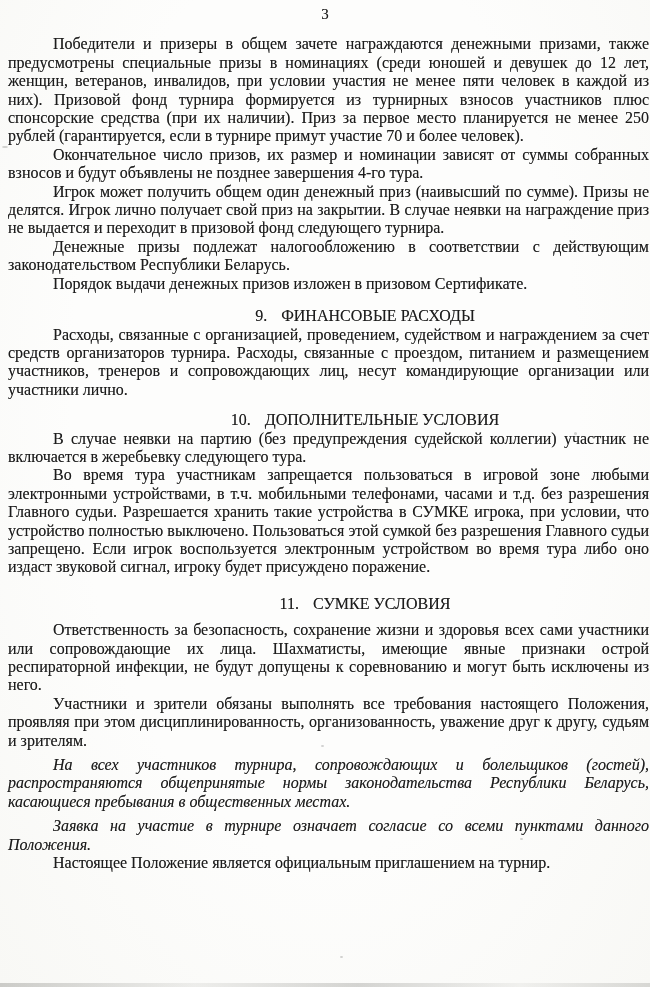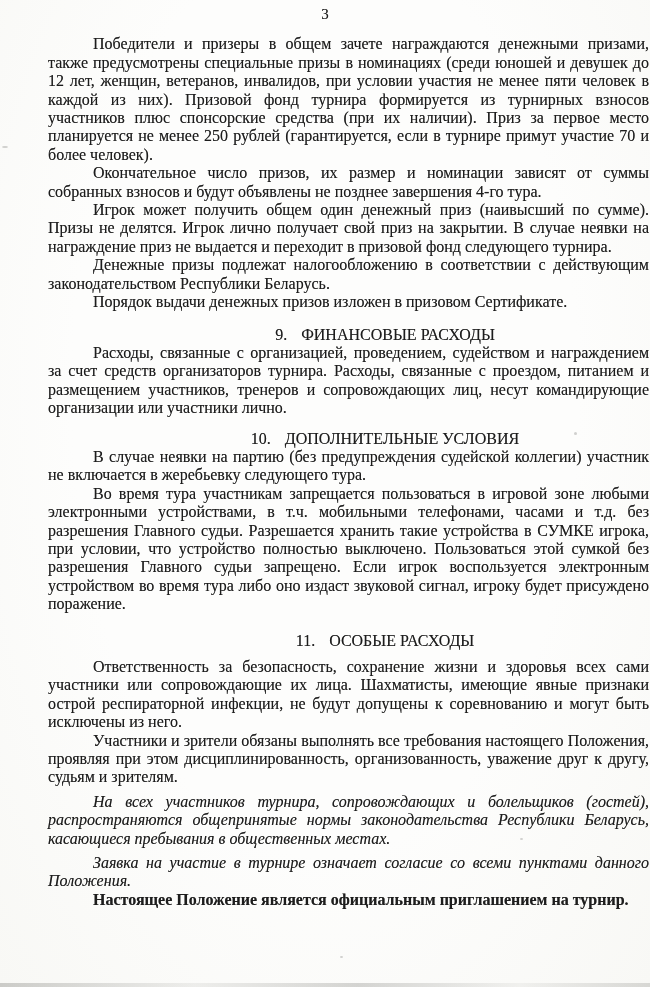--- a/index.html
+++ b/index.html
@@ -19,42 +19,41 @@
     color: #1d1d1d;
     text-shadow: 0 0 0.4px rgba(40,40,40,0.55);
   }
   .pageno {
     text-align: center;
     padding-top: 5px;
     font-size: 15px;
   }
   .bd {
     padding: 12px 1px 0 8px;
-    margin-left: 40px;
   }
   p.t {
     margin: 0;
     text-align: justify;
     text-indent: 45px;
   }
   p.h {
     margin: 14px 0 0 0;
     text-indent: 73px;
     text-align: center;
     white-space: nowrap;
   }
   p.h .ht { margin-left: 14px; }
   .mt12 { margin-top: 12px !important; }
   .mt18 { margin-top: 18px !important; }
   .g6  { margin-top: 6px !important; font-style: italic; }
   .g8  { margin-top: 8px !important; }
   .closing {
     margin: 16px 0 0 0;
     text-align: center;
-    font-weight: bold;
+    font-weight: normal;
     text-indent: 0;
   }
   
   .speck {
     position: absolute;
     background: #9a9a96;
     border-radius: 50%;
     opacity: 0.45;
     pointer-events: none;
   }
@@ -88,21 +87,21 @@
     <p class="t">Денежные призы подлежат налогообложению в соответствии с действующим законодательством Республики Беларусь.</p>
     <p class="t">Порядок выдачи денежных призов изложен в призовом Сертификате.</p>
 
     <p class="h"><span class="hn">9.</span><span class="ht">ФИНАНСОВЫЕ РАСХОДЫ</span></p>
     <p class="t">Расходы, связанные с организацией, проведением, судейством и награждением за счет средств организаторов турнира. Расходы, связанные с проездом, питанием и размещением участников, тренеров и сопровождающих лиц, несут командирующие организации или участники лично.</p>
 
     <p class="h mt12"><span class="hn">10.</span><span class="ht">ДОПОЛНИТЕЛЬНЫЕ УСЛОВИЯ</span></p>
     <p class="t">В случае неявки на партию (без предупреждения судейской коллегии) участник не включается в жеребьевку следующего тура.</p>
     <p class="t">Во время тура участникам запрещается пользоваться в игровой зоне любыми электронными устройствами, в т.ч. мобильными телефонами, часами и т.д. без разрешения Главного судьи. Разрешается хранить такие устройства в СУМКЕ игрока, при условии, что устройство полностью выключено. Пользоваться этой сумкой без разрешения Главного судьи запрещено. Если игрок воспользуется электронным устройством во время тура либо оно издаст звуковой сигнал, игроку будет присуждено поражение.</p>
 
-    <p class="h mt18"><span class="hn">11.</span><span class="ht">ОСОБЫЕ РАСХОДЫ</span></p>
+    <p class="h mt18"><span class="hn">11.</span><span class="ht">СУМКЕ УСЛОВИЯ</span></p>
     <p class="t g8">Ответственность за безопасность, сохранение жизни и здоровья всех сами участники или сопровождающие их лица. Шахматисты, имеющие явные признаки острой респираторной инфекции, не будут допущены к соревнованию и могут быть исключены из него.</p>
     <p class="t">Участники и зрители обязаны выполнять все требования настоящего Положения, проявляя при этом дисциплинированность, организованность, уважение друг к другу, судьям и зрителям.</p>
     <p class="t g6">На всех участников турнира, сопровождающих и болельщиков (гостей), распространяются общепринятые нормы законодательства Республики Беларусь, касающиеся пребывания в общественных местах.</p>
     <p class="t g6">Заявка на участие в турнире означает согласие со всеми пунктами данного Положения.</p>
 
     <p class="t closing">Настоящее Положение является официальным приглашением на турнир.</p>
 
   </div>
 
   <div class="speck" style="left:2px; top:146px; width:6px; height:2px;"></div>

